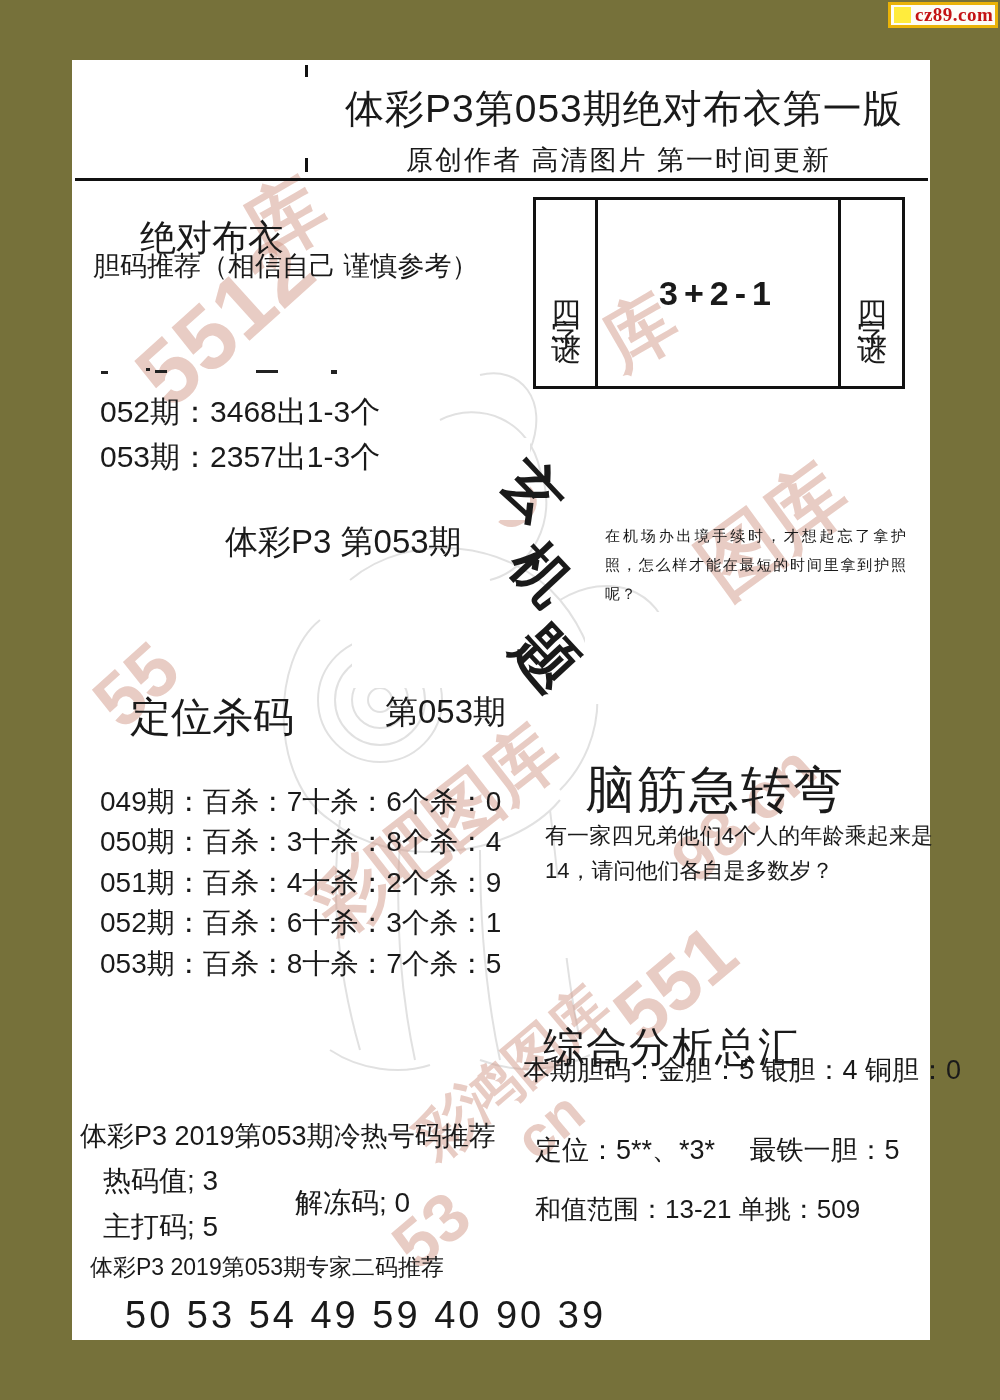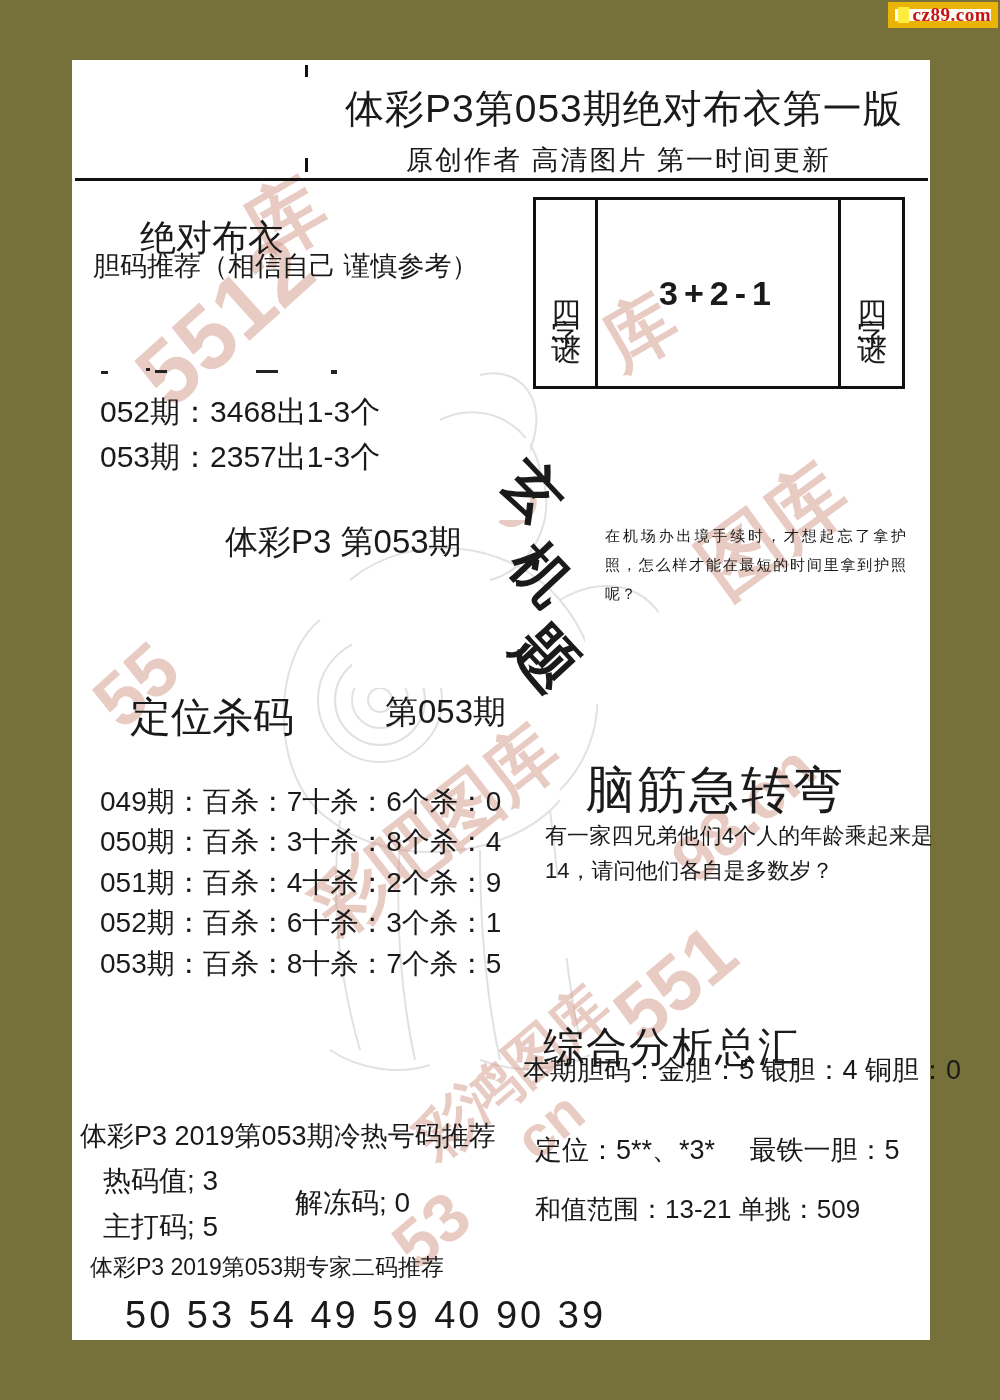--- a/index.html
+++ b/index.html
@@ -10,21 +10,21 @@
     color:#1a1a1a;
   }
   .abs{position:absolute;}
   .page{
     position:absolute;left:72px;top:60px;width:858px;height:1280px;
     background:#ffffff;z-index:0;
   }
   .content{z-index:5;white-space:nowrap;}
   .badge{
     position:absolute;left:888px;top:2px;width:110px;height:26px;
-    background:#fdfdf6;border:7px solid #eab308;box-sizing:border-box;
+    background:#fdfdf6;border:3px solid #eab308;box-sizing:border-box;
     display:flex;align-items:center;z-index:9;text-decoration:none;
   }
   .badge .sq{width:17px;height:16px;background:#ffec3d;margin-left:3px;}
   .badge .lbl{
     font-family:"Liberation Serif","DejaVu Serif",serif;
     color:#c41414;font-size:19px;font-weight:bold;margin-left:4px;letter-spacing:0.5px;
   }
   .title{font-size:39px;font-weight:500;letter-spacing:1px;}
   .subtitle{font-size:27px;font-weight:500;letter-spacing:2px;}
   .hline{background:#111;height:3px;}

